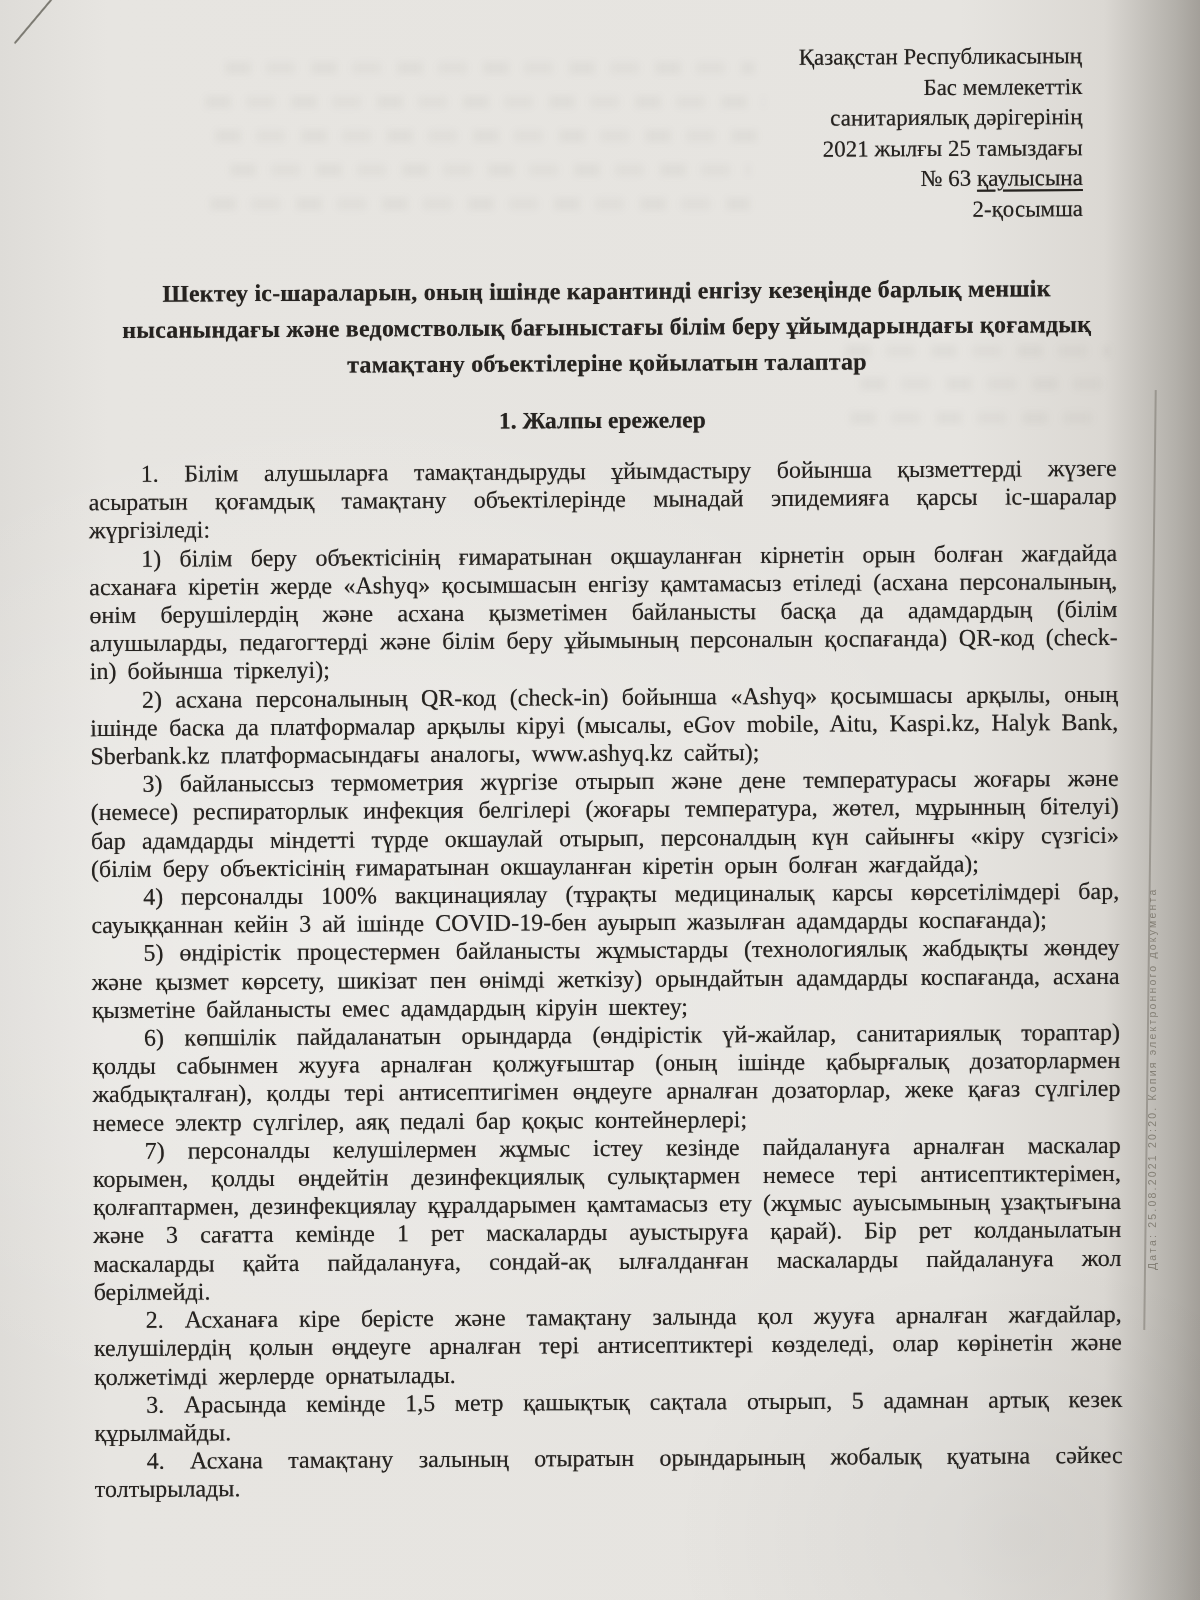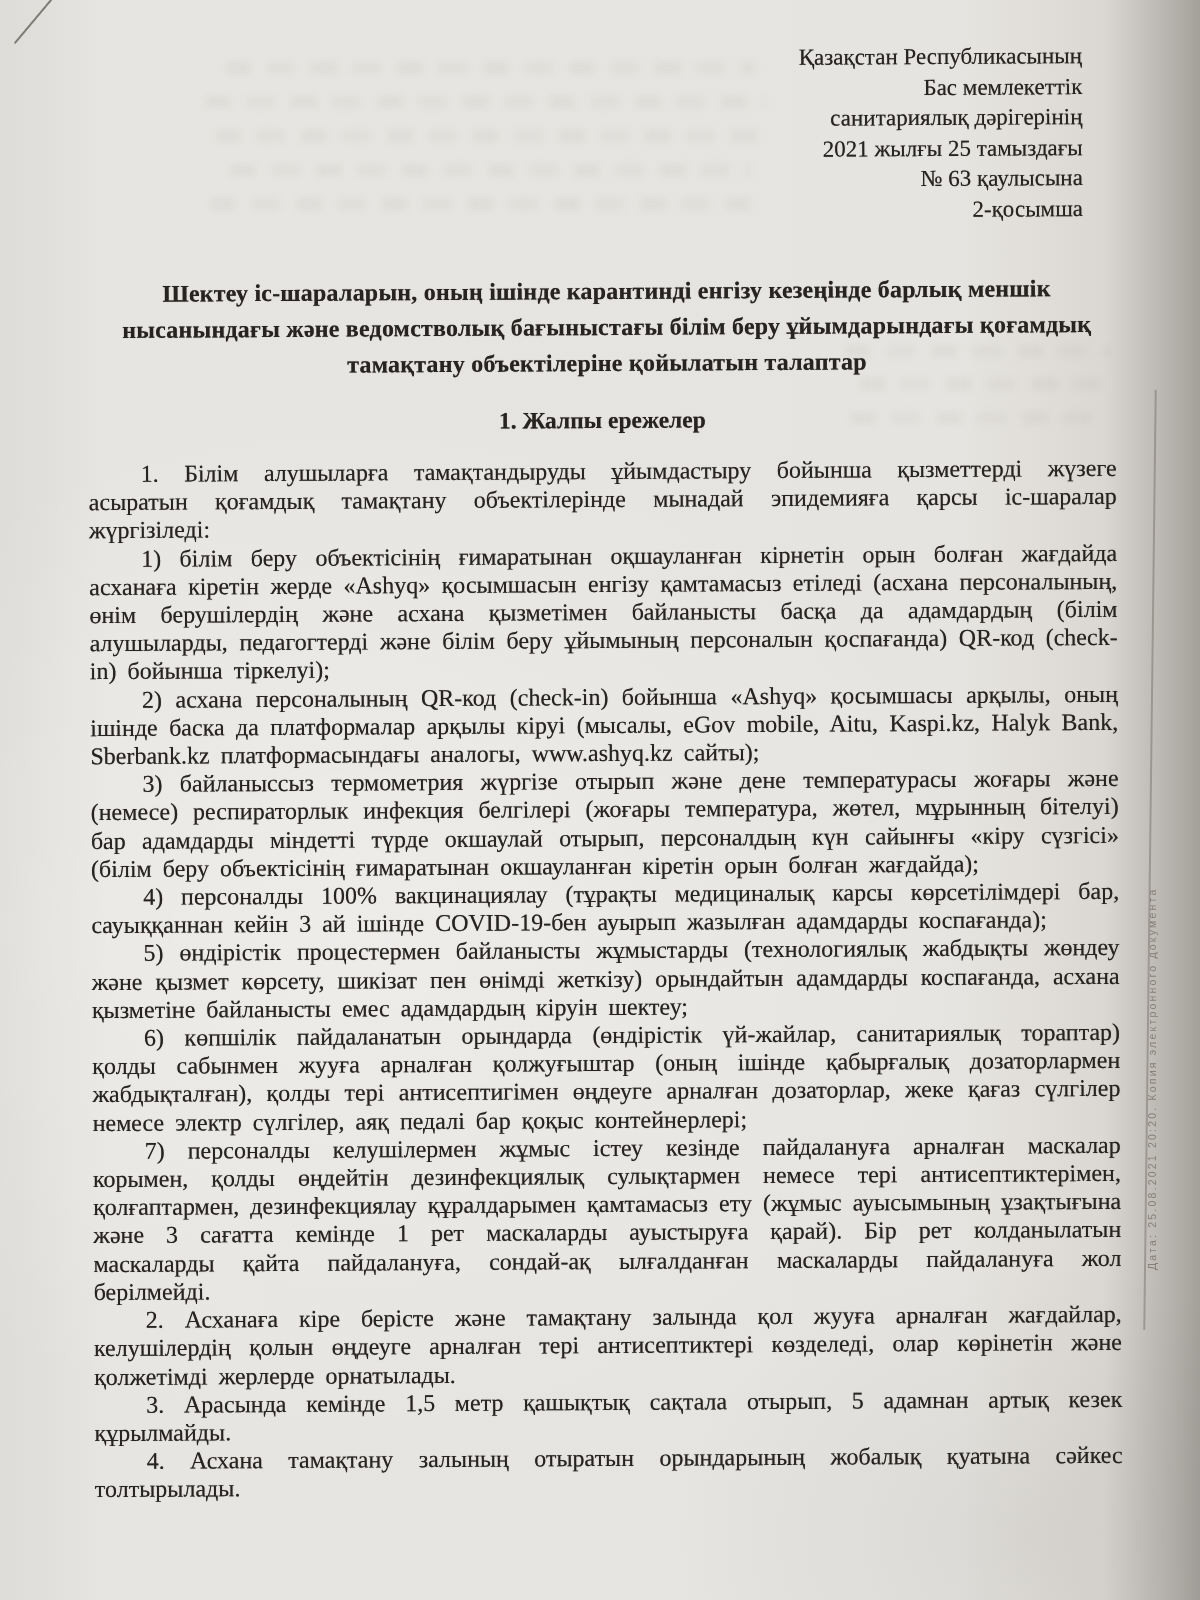--- a/index.html
+++ b/index.html
@@ -23,20 +23,21 @@
     text-shadow: 0 0 0.7px rgba(45,42,38,0.65);
   }
   .header-block {
     margin: 44px 118px 0 auto;
     width: 430px;
     text-align: right;
     font-size: 23px;
     line-height: 30.5px;
   }
   .underlined {
+    text-decoration: underline;
     text-underline-offset: 4px;
   }
   .doc-title {
     margin: 46px 70px 0 80px;
     text-align: center;
     font-size: 24px;
     font-weight: bold;
     line-height: 36px;
     letter-spacing: 0.2px;
   }

